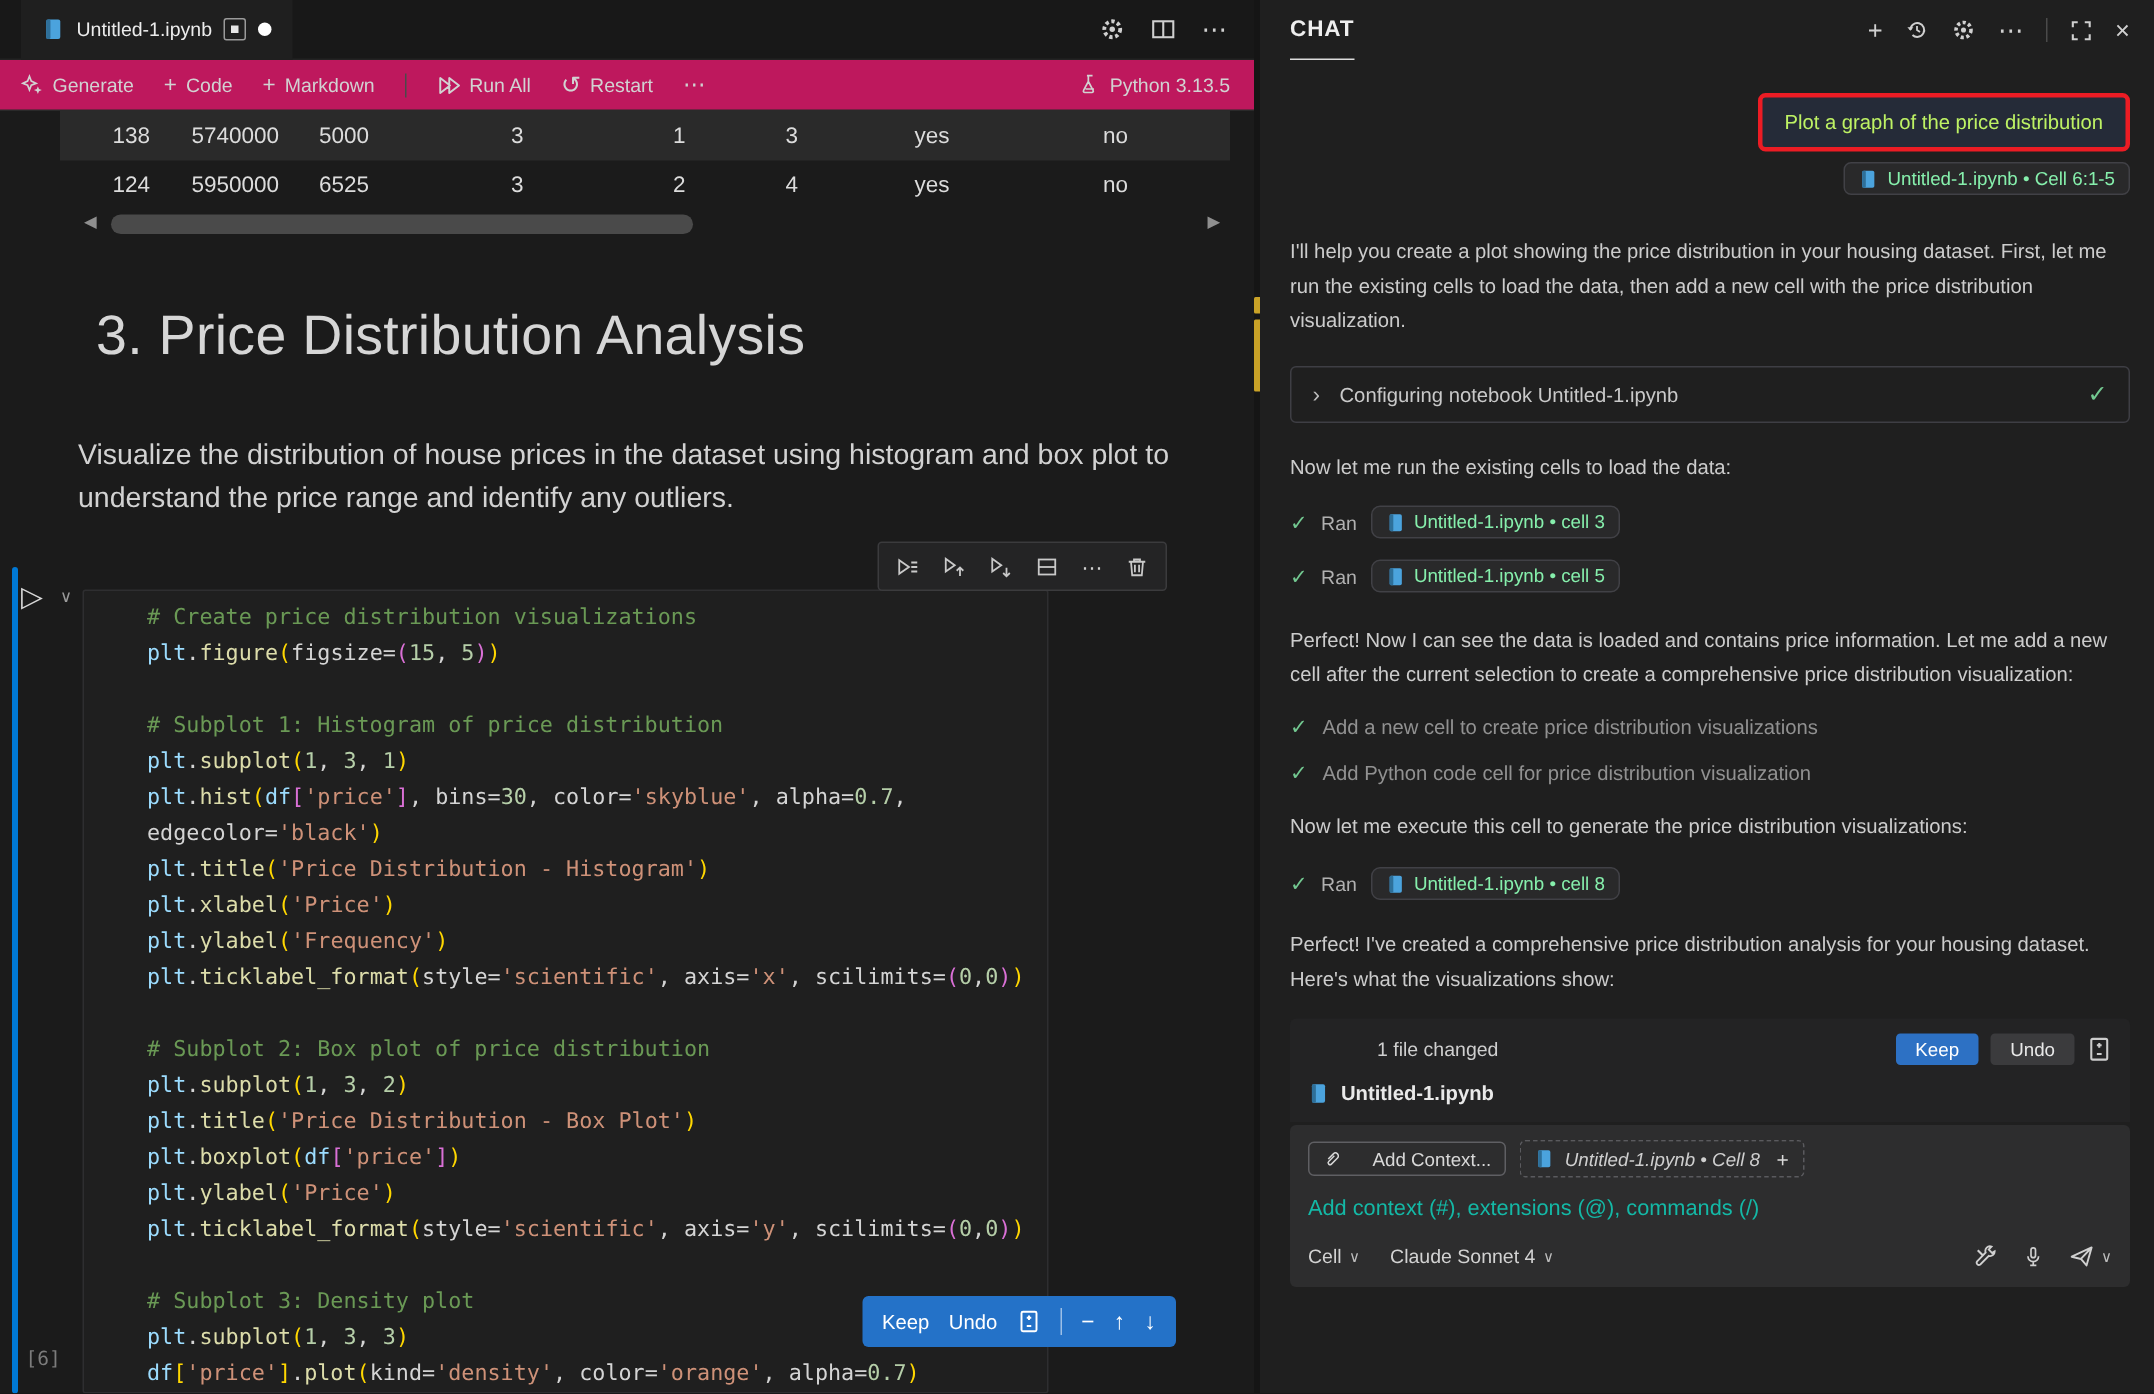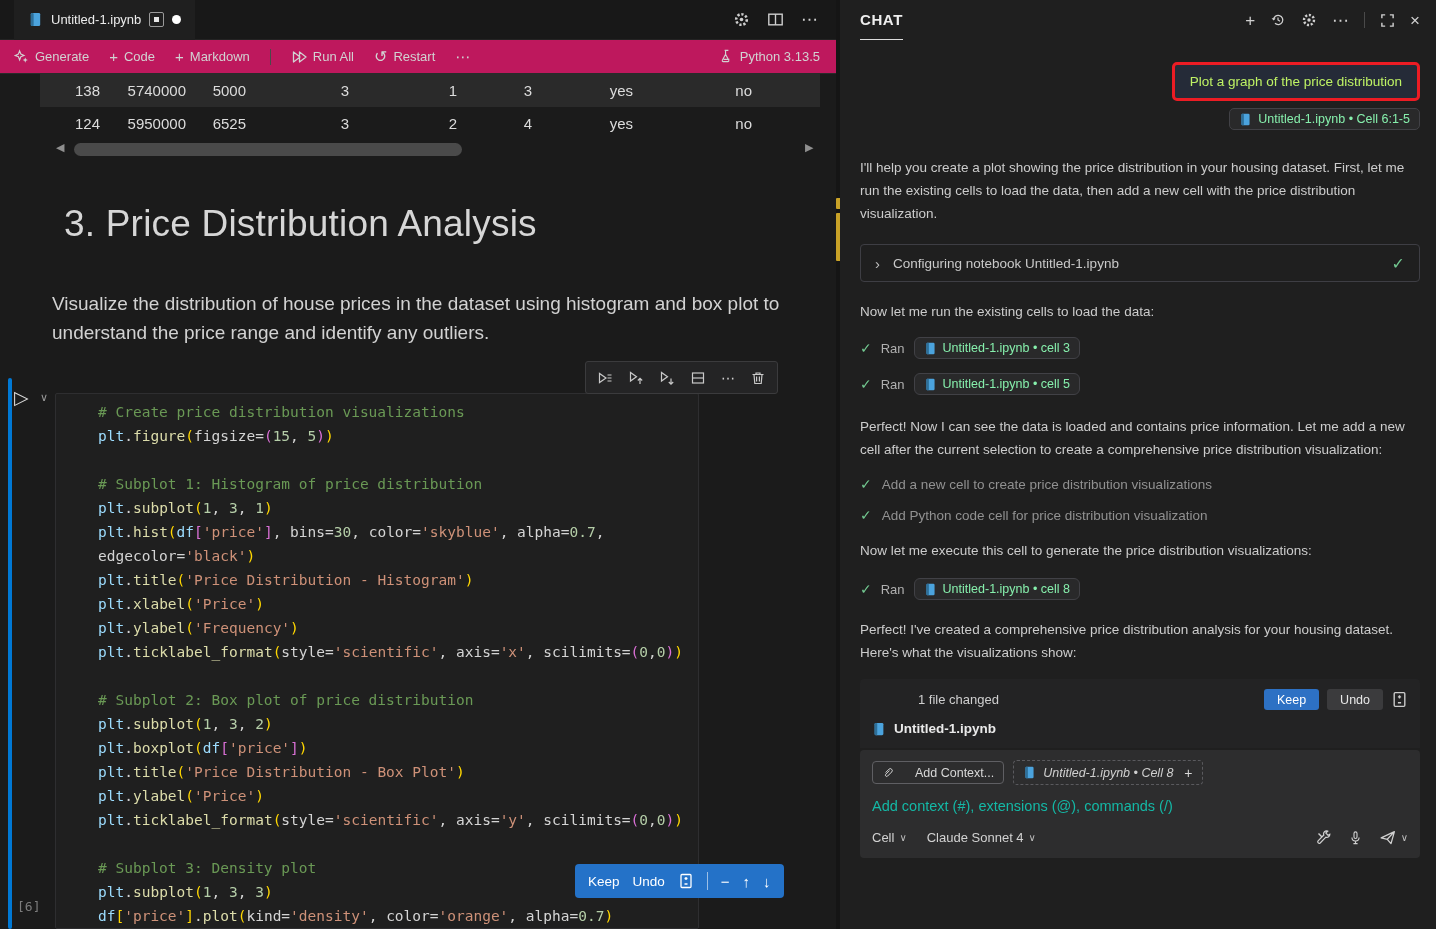--- a/index.html
+++ b/index.html
@@ -288,22 +288,22 @@
       <div class="code-line"><span class="tk-id">plt</span><span class="tk-tx">.</span><span class="tk-fn">subplot</span><span class="tk-p1">(</span><span class="tk-nu">1</span><span class="tk-tx">, </span><span class="tk-nu">3</span><span class="tk-tx">, </span><span class="tk-nu">1</span><span class="tk-p1">)</span></div>
       <div class="code-line"><span class="tk-id">plt</span><span class="tk-tx">.</span><span class="tk-fn">hist</span><span class="tk-p1">(</span><span class="tk-id">df</span><span class="tk-p2">[</span><span class="tk-st">'price'</span><span class="tk-p2">]</span><span class="tk-tx">, bins=</span><span class="tk-nu">30</span><span class="tk-tx">, color=</span><span class="tk-st">'skyblue'</span><span class="tk-tx">, alpha=</span><span class="tk-nu">0.7</span><span class="tk-tx">,</span></div>
       <div class="code-line"><span class="tk-tx">edgecolor=</span><span class="tk-st">'black'</span><span class="tk-p1">)</span></div>
       <div class="code-line"><span class="tk-id">plt</span><span class="tk-tx">.</span><span class="tk-fn">title</span><span class="tk-p1">(</span><span class="tk-st">'Price Distribution - Histogram'</span><span class="tk-p1">)</span></div>
       <div class="code-line"><span class="tk-id">plt</span><span class="tk-tx">.</span><span class="tk-fn">xlabel</span><span class="tk-p1">(</span><span class="tk-st">'Price'</span><span class="tk-p1">)</span></div>
       <div class="code-line"><span class="tk-id">plt</span><span class="tk-tx">.</span><span class="tk-fn">ylabel</span><span class="tk-p1">(</span><span class="tk-st">'Frequency'</span><span class="tk-p1">)</span></div>
       <div class="code-line"><span class="tk-id">plt</span><span class="tk-tx">.</span><span class="tk-fn">ticklabel_format</span><span class="tk-p1">(</span><span class="tk-tx">style=</span><span class="tk-st">'scientific'</span><span class="tk-tx">, axis=</span><span class="tk-st">'x'</span><span class="tk-tx">, scilimits=</span><span class="tk-p2">(</span><span class="tk-nu">0</span><span class="tk-tx">,</span><span class="tk-nu">0</span><span class="tk-p2">)</span><span class="tk-p1">)</span></div>
       <div class="code-line">&nbsp;</div>
       <div class="code-line"><span class="tk-cm"># Subplot 2: Box plot of price distribution</span></div>
       <div class="code-line"><span class="tk-id">plt</span><span class="tk-tx">.</span><span class="tk-fn">subplot</span><span class="tk-p1">(</span><span class="tk-nu">1</span><span class="tk-tx">, </span><span class="tk-nu">3</span><span class="tk-tx">, </span><span class="tk-nu">2</span><span class="tk-p1">)</span></div>
+      <div class="code-line"><span class="tk-id">plt</span><span class="tk-tx">.</span><span class="tk-fn">title</span><span class="tk-p1">(</span><span class="tk-st">'Price Distribution - Box Plot'</span><span class="tk-p1">)</span></div>
       <div class="code-line"><span class="tk-id">plt</span><span class="tk-tx">.</span><span class="tk-fn">boxplot</span><span class="tk-p1">(</span><span class="tk-id">df</span><span class="tk-p2">[</span><span class="tk-st">'price'</span><span class="tk-p2">]</span><span class="tk-p1">)</span></div>
-      <div class="code-line"><span class="tk-id">plt</span><span class="tk-tx">.</span><span class="tk-fn">title</span><span class="tk-p1">(</span><span class="tk-st">'Price Distribution - Box Plot'</span><span class="tk-p1">)</span></div>
       <div class="code-line"><span class="tk-id">plt</span><span class="tk-tx">.</span><span class="tk-fn">ylabel</span><span class="tk-p1">(</span><span class="tk-st">'Price'</span><span class="tk-p1">)</span></div>
       <div class="code-line"><span class="tk-id">plt</span><span class="tk-tx">.</span><span class="tk-fn">ticklabel_format</span><span class="tk-p1">(</span><span class="tk-tx">style=</span><span class="tk-st">'scientific'</span><span class="tk-tx">, axis=</span><span class="tk-st">'y'</span><span class="tk-tx">, scilimits=</span><span class="tk-p2">(</span><span class="tk-nu">0</span><span class="tk-tx">,</span><span class="tk-nu">0</span><span class="tk-p2">)</span><span class="tk-p1">)</span></div>
       <div class="code-line">&nbsp;</div>
       <div class="code-line"><span class="tk-cm"># Subplot 3: Density plot</span></div>
       <div class="code-line"><span class="tk-id">plt</span><span class="tk-tx">.</span><span class="tk-fn">subplot</span><span class="tk-p1">(</span><span class="tk-nu">1</span><span class="tk-tx">, </span><span class="tk-nu">3</span><span class="tk-tx">, </span><span class="tk-nu">3</span><span class="tk-p1">)</span></div>
       <div class="code-line"><span class="tk-id">df</span><span class="tk-p1">[</span><span class="tk-st">'price'</span><span class="tk-p1">]</span><span class="tk-tx">.</span><span class="tk-fn">plot</span><span class="tk-p1">(</span><span class="tk-tx">kind=</span><span class="tk-st">'density'</span><span class="tk-tx">, color=</span><span class="tk-st">'orange'</span><span class="tk-tx">, alpha=</span><span class="tk-nu">0.7</span><span class="tk-p1">)</span></div>
       <div class="code-line"></div>
     </div>
 
   <div class="keep-undo-float">

